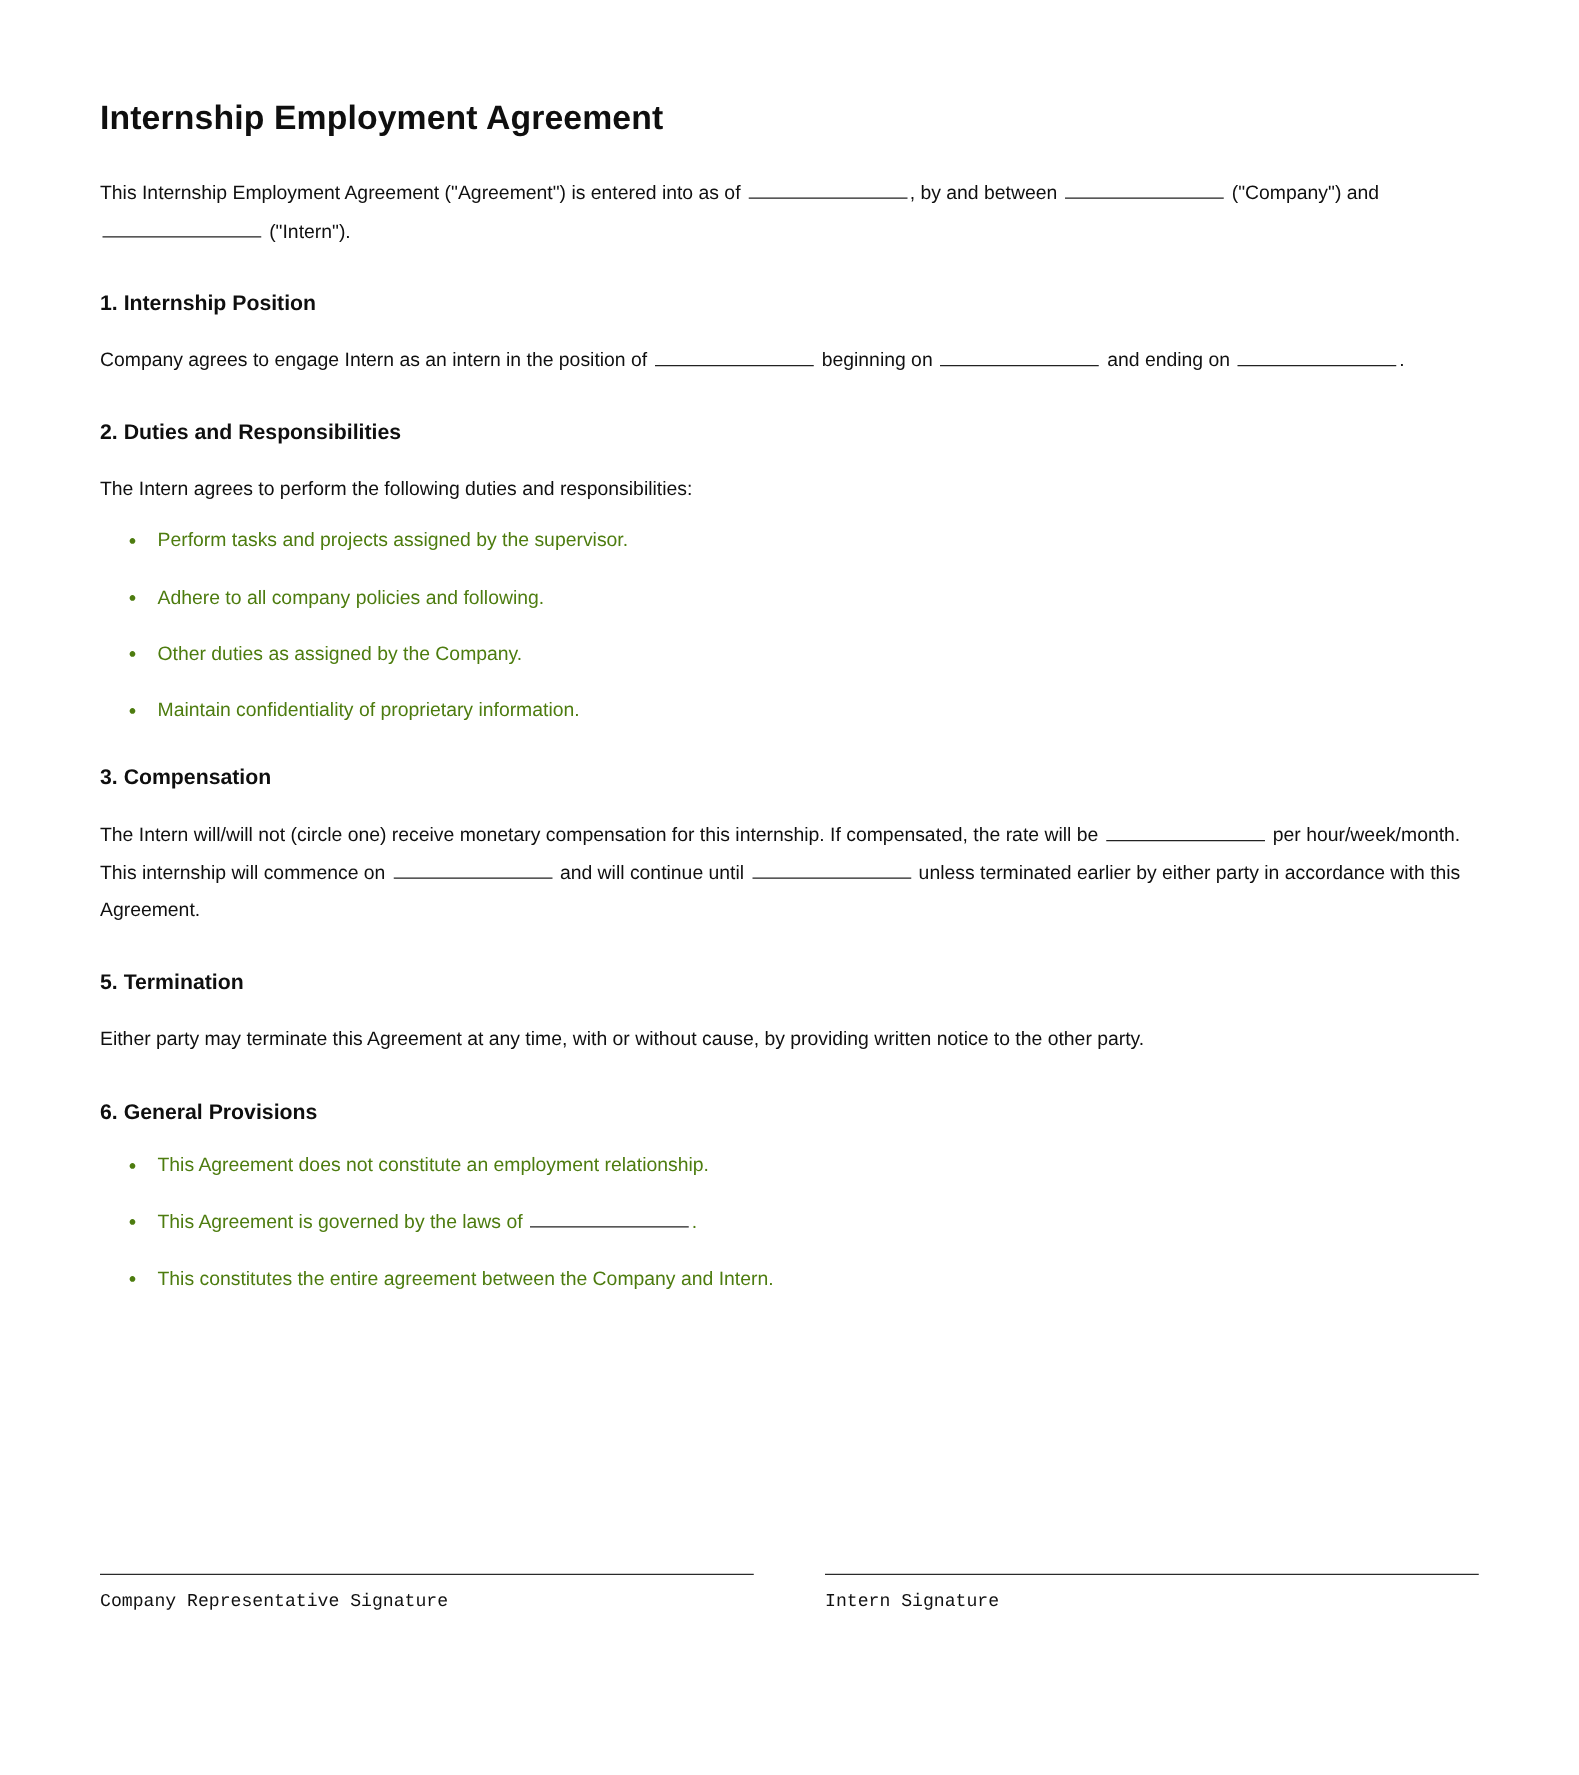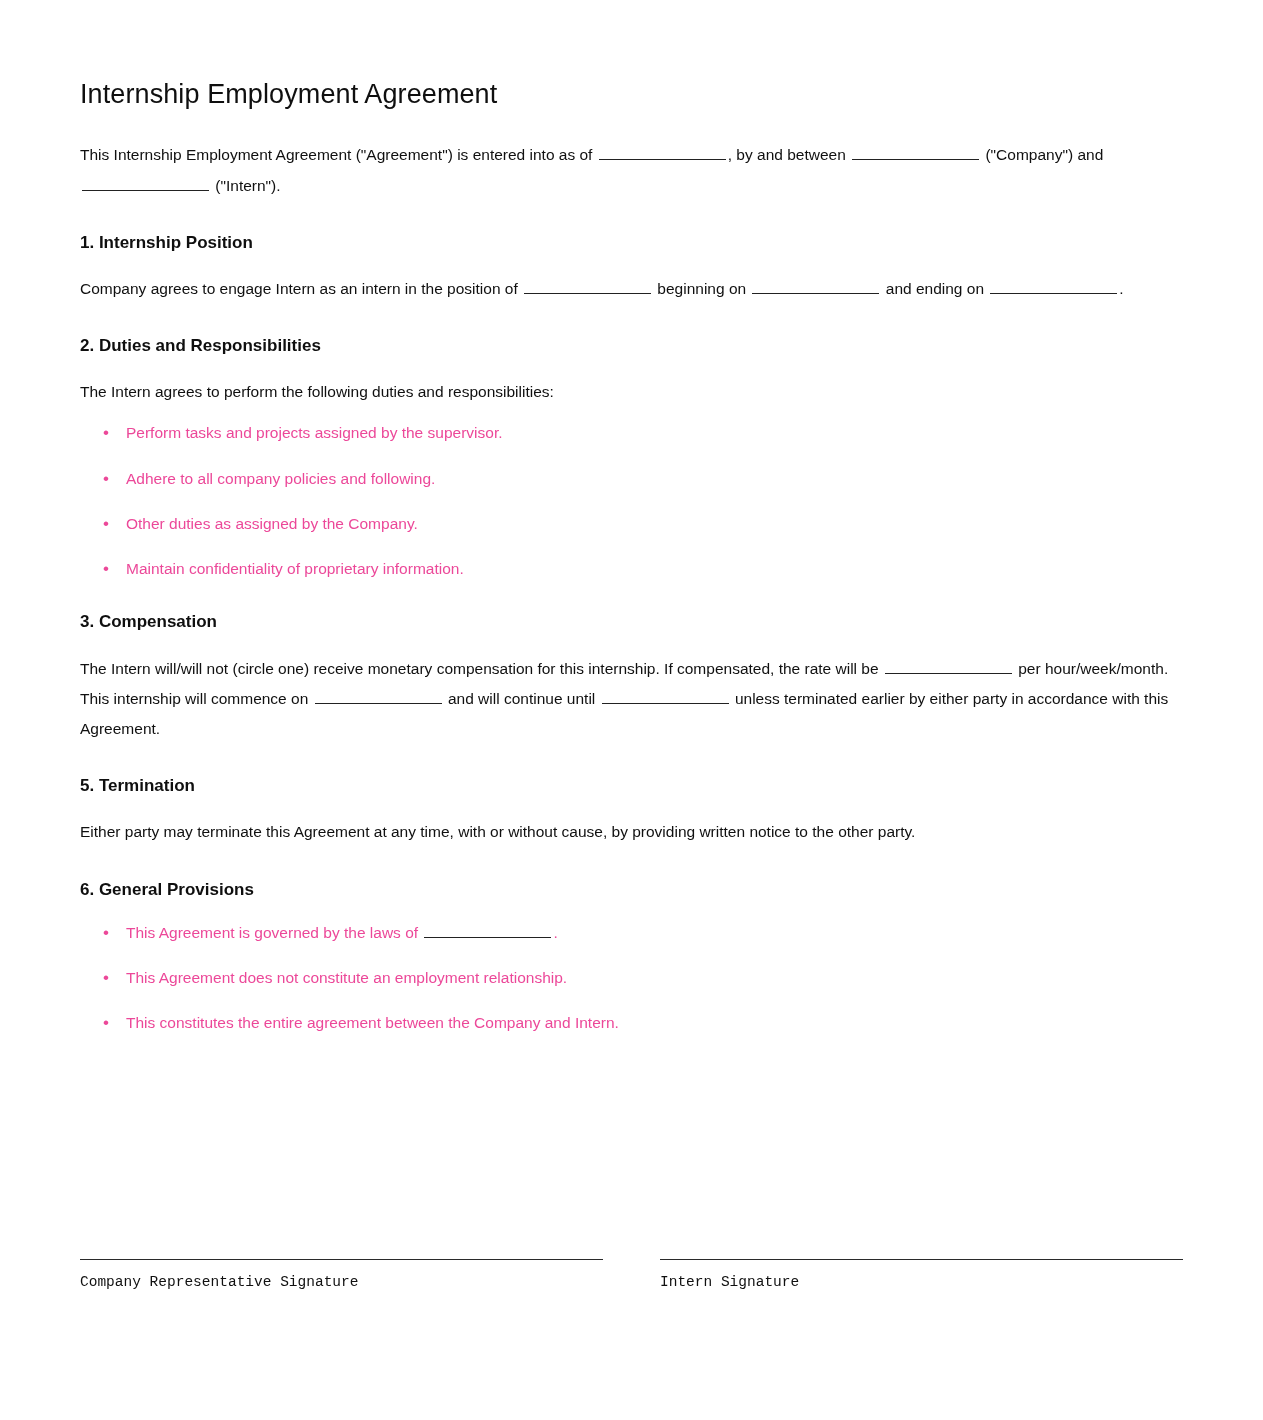--- a/index.html
+++ b/index.html
@@ -17,21 +17,21 @@
   .page {
     position: relative;
     width: 1263px;
     height: 1420px;
     box-sizing: border-box;
     padding: 78px 80px 0 80px;
     background: #ffffff;
   }
   .doc-title {
     font-size: 27px;
-    font-weight: normal;
+    font-weight: bold;
     color: #0f0f0f;
     letter-spacing: 0.1px;
     margin: 0 0 30px 0;
     line-height: 1.2;
   }
   .para {
     font-size: 15.5px;
     line-height: 1.95;
     color: #101010;
     margin: 0 0 0 0;
@@ -53,21 +53,21 @@
     margin: 0 2px;
   }
   ul.bullets {
     margin: 14px 0 0 0;
     padding-left: 46px;
     list-style: none;
   }
   ul.bullets li {
     font-size: 15.5px;
     line-height: 1.5;
-    color: #ec4899;
+    color: #4d7c0f;
     position: relative;
     margin: 0 0 22px 0;
   }
   ul.bullets li:last-child {
     margin-bottom: 0;
   }
   ul.bullets li::before {
     content: "\2022";
     position: absolute;
     left: -23px;
@@ -151,25 +151,25 @@
     <span class="blank"></span>
     <span>unless terminated earlier by either party in accordance with this Agreement.</span>
   </p>
 
   <h2 class="section-head">5. Termination</h2>
   <p class="para">Either party may terminate this Agreement at any time, with or without cause, by providing written notice to the other party.</p>
 
   <h2 class="section-head">6. General Provisions</h2>
   <ul class="bullets">
     <li>
+      <span>This Agreement does not constitute an employment relationship.</span>
+    </li>
+    <li>
       <span>This Agreement is governed by the laws of</span>
       <span class="blank"></span><span>.</span>
-    </li>
-    <li>
-      <span>This Agreement does not constitute an employment relationship.</span>
     </li>
     <li>
       <span>This constitutes the entire agreement between the Company and Intern.</span>
     </li>
   </ul>
 
   <div class="sig-area">
     <div class="sig-block">
       <div class="sig-line"></div>
       <div class="sig-label">Company Representative Signature</div>

